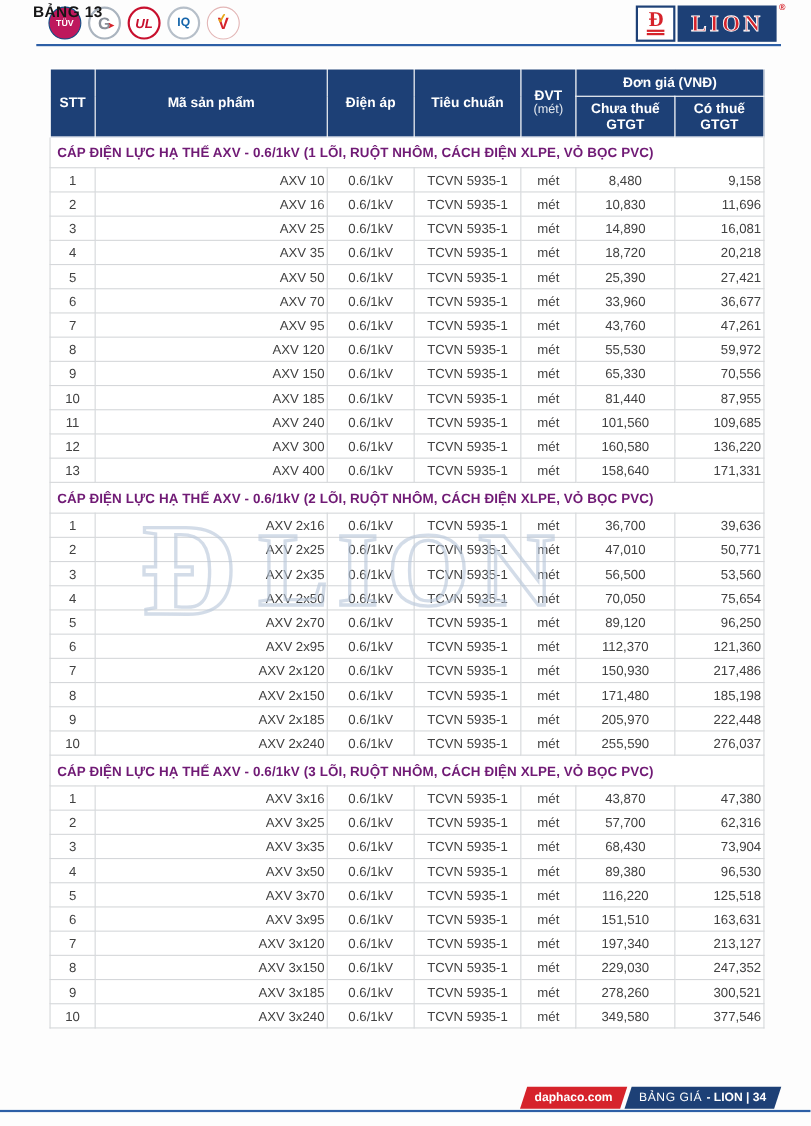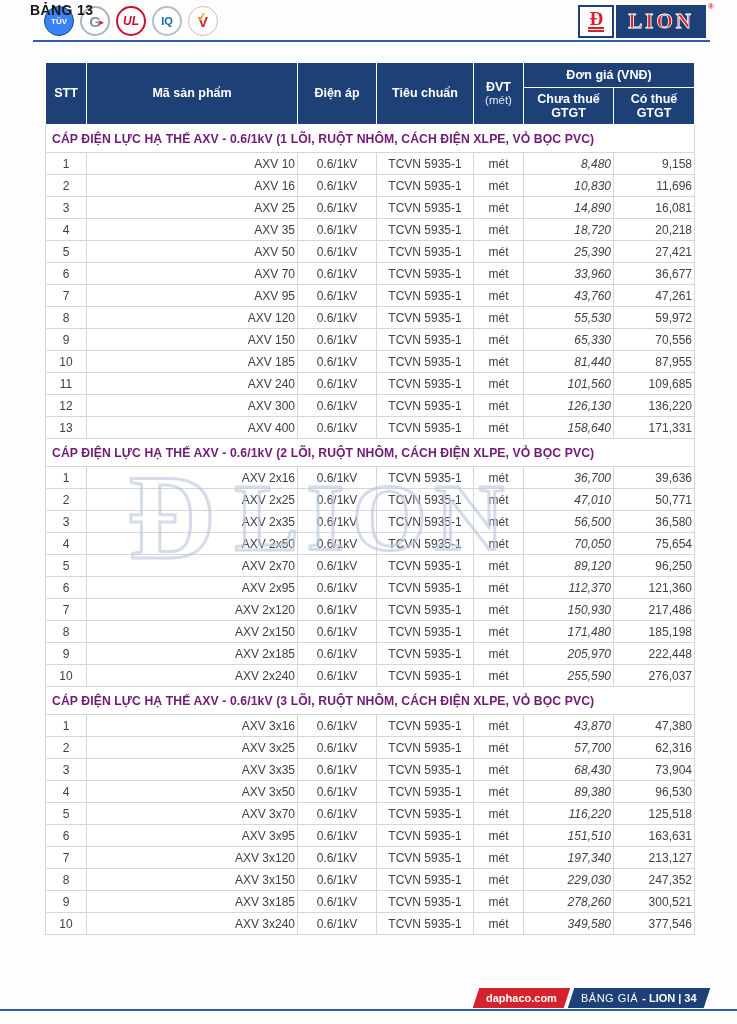--- a/index.html
+++ b/index.html
@@ -2,21 +2,21 @@
 <html><head>
 <meta charset="utf-8">
 <style>
   html,body{margin:0;padding:0;}
   body{font-family:"Liberation Sans",sans-serif;background:#ffffff;}
   .page{position:relative;width:737px;height:1024px;overflow:hidden;background:#fdfdfd;}
 
   
   .top-logos{position:absolute;top:6px;left:44px;display:flex;gap:6px;}
   .badge{position:relative;width:30px;height:30px;border-radius:50%;display:flex;align-items:center;justify-content:center;font-weight:bold;box-sizing:border-box;background:#fff;}
-  .tuv-badge{background:#3b82f6;border:1px solid #0d4d85;color:#fff;font-size:8px;}
+  .tuv-badge{background:#be185d;border:1px solid #0d4d85;color:#fff;font-size:8px;}
   .jasanz-badge{border:2px solid #aab4bf;color:#8a9099;font-size:15px;font-weight:900;}
   .g-arrow{position:absolute;right:4px;top:11px;color:#d6232b;font-size:7px;font-weight:bold;}
   .ul-badge{border:2px solid #c8102e;color:#c8102e;font-size:12px;font-style:italic;}
   .iqnet-badge{border:2px solid #b6bfc9;color:#1565ab;font-size:11px;}
   .quacert-badge{border:1px solid #e3b6b6;color:#d6232b;font-size:15px;font-weight:900;}
   .gold-check{position:absolute;top:3px;left:8px;color:#e8a515;font-size:12px;transform:rotate(-8deg);}
 
   .page-title{position:absolute;top:2px;left:0;width:100%;font-weight:bold;font-size:14px;color:#151515;letter-spacing:.4px;margin-left:30px;}
 
   .brand{position:absolute;top:5px;right:31px;display:flex;align-items:stretch;height:33px;}
@@ -34,21 +34,21 @@
   table.price{position:absolute;top:62px;left:45px;width:649px;border-collapse:collapse;table-layout:fixed;z-index:1;}
   .price th{background:#1d4076;color:#fff;font-weight:bold;font-size:12.5px;border:1px solid #ffffff;line-height:1.15;padding:2px;}
   .price .th-group{height:20px;margin-top:28px;}
   .price .th-sub{height:32px;}
   .th-light{font-weight:normal;font-size:11.5px;color:rgba(255,255,255,.88);}
   .price td{font-size:12px;color:#414141;border:1px solid #d5d7da;background:#fff;height:21px;padding:0 2px;}
   .section-row td{font-weight:bold;color:#701a75;font-size:12.2px;text-align:left;padding:3px 2px 3px 6px;letter-spacing:.1px;}
   .c-stt{text-align:center;}
   .c-code{text-align:right;padding-left:12px;}
   .c-center{text-align:center;}
-  .c-ex{text-align:right;padding-right:14px;font-style:italic;}
+  .c-ex{text-align:center;padding-right:14px;}
   .c-inc{text-align:right;padding-right:9px;}
 
   
   .watermark{position:absolute;top:448px;left:128px;width:510px;height:140px;display:flex;align-items:center;gap:20px;pointer-events:none;z-index:5;opacity:.85;}
   .wm-d{font-family:"Liberation Serif",serif;font-weight:900;font-size:120px;line-height:1;color:transparent;-webkit-text-stroke:3px rgba(186,200,219,.75);}
   .wm-name{font-family:"Liberation Serif",serif;font-weight:900;font-size:96px;line-height:1;letter-spacing:8px;color:transparent;-webkit-text-stroke:3px rgba(186,200,219,.75);}
 
   
   .footer{position:absolute;top:988px;right:30px;display:flex;gap:4px;height:20px;z-index:2;}
   .tag{transform:skewX(-18deg);display:flex;align-items:center;padding:0 10px;}
@@ -235,21 +235,21 @@
           <td class="c-center">mét</td>
           <td class="c-ex">101,560</td>
           <td class="c-inc">109,685</td>
         </tr>
         <tr>
           <td class="c-stt">12</td>
           <td class="c-code">AXV 300</td>
           <td class="c-center">0.6/1kV</td>
           <td class="c-center">TCVN 5935-1</td>
           <td class="c-center">mét</td>
-          <td class="c-ex">126,130</td>
+          <td class="c-ex">160,580</td>
           <td class="c-inc">136,220</td>
         </tr>
         <tr>
           <td class="c-stt">13</td>
           <td class="c-code">AXV 400</td>
           <td class="c-center">0.6/1kV</td>
           <td class="c-center">TCVN 5935-1</td>
           <td class="c-center">mét</td>
           <td class="c-ex">158,640</td>
           <td class="c-inc">171,331</td>
@@ -275,21 +275,21 @@
           <td class="c-ex">47,010</td>
           <td class="c-inc">50,771</td>
         </tr>
         <tr>
           <td class="c-stt">3</td>
           <td class="c-code">AXV 2x35</td>
           <td class="c-center">0.6/1kV</td>
           <td class="c-center">TCVN 5935-1</td>
           <td class="c-center">mét</td>
           <td class="c-ex">56,500</td>
-          <td class="c-inc">36,580</td>
+          <td class="c-inc">53,560</td>
         </tr>
         <tr>
           <td class="c-stt">4</td>
           <td class="c-code">AXV 2x50</td>
           <td class="c-center">0.6/1kV</td>
           <td class="c-center">TCVN 5935-1</td>
           <td class="c-center">mét</td>
           <td class="c-ex">70,050</td>
           <td class="c-inc">75,654</td>
         </tr>

